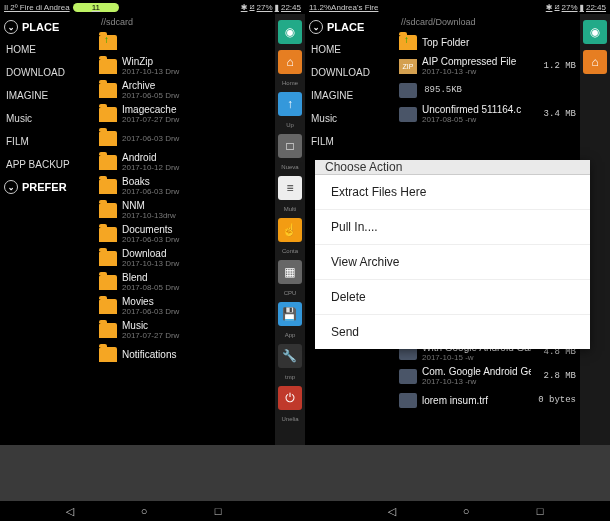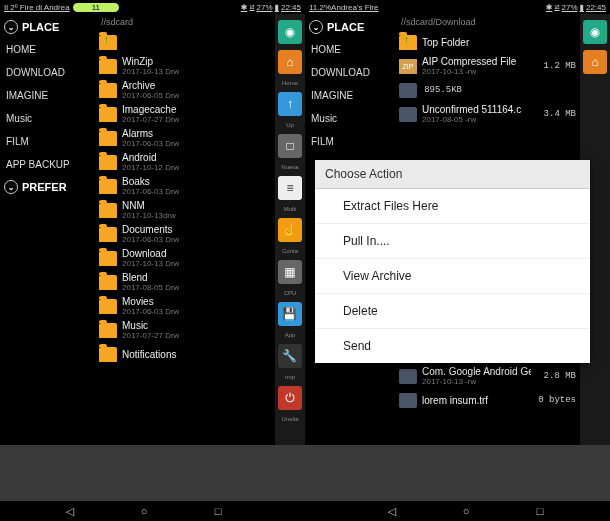--- a/index.html
+++ b/index.html
@@ -190,25 +190,25 @@
   top: 160px;
   left: 315px;
   width: 275px;
   background: #fff;
   box-shadow: 0 2px 10px rgba(0,0,0,0.5);
 }
 .dialog-title {
   background: #eaeaea;
   color: #333;
   font-size: 12px;
-  padding: 7px 10px;
+  padding: 0 10px;
   border-bottom: 1px solid #ccc;
 }
 .dialog-item {
-  padding: 10px 28px;
+  padding: 10px 16px;
   font-size: 12px;
   color: #222;
   border-bottom: 1px solid #eee;
   cursor: pointer;
 }
 .dialog-item:last-child { border-bottom: none; }
 .bottom-strip {
   position: absolute;
   bottom: 20px;
   left: 0;
@@ -299,21 +299,20 @@
         <div class="file-item">
             <div class="file-icon folder-icon"></div>
             <div class="file-info">
               <div class="file-name">Imagecache</div>
               <div class="file-meta">2017-07-27 Drw</div>
             </div>
           </div>
         <div class="file-item">
             <div class="file-icon folder-icon"></div>
             <div class="file-info">
-              <div class="file-name">Alarms</div>
               <div class="file-meta">2017-06-03 Drw</div>
             </div>
           </div>
         <div class="file-item">
             <div class="file-icon folder-icon"></div>
             <div class="file-info">
               <div class="file-name">Android</div>
               <div class="file-meta">2017-10-12 Drw</div>
             </div>
           </div>

